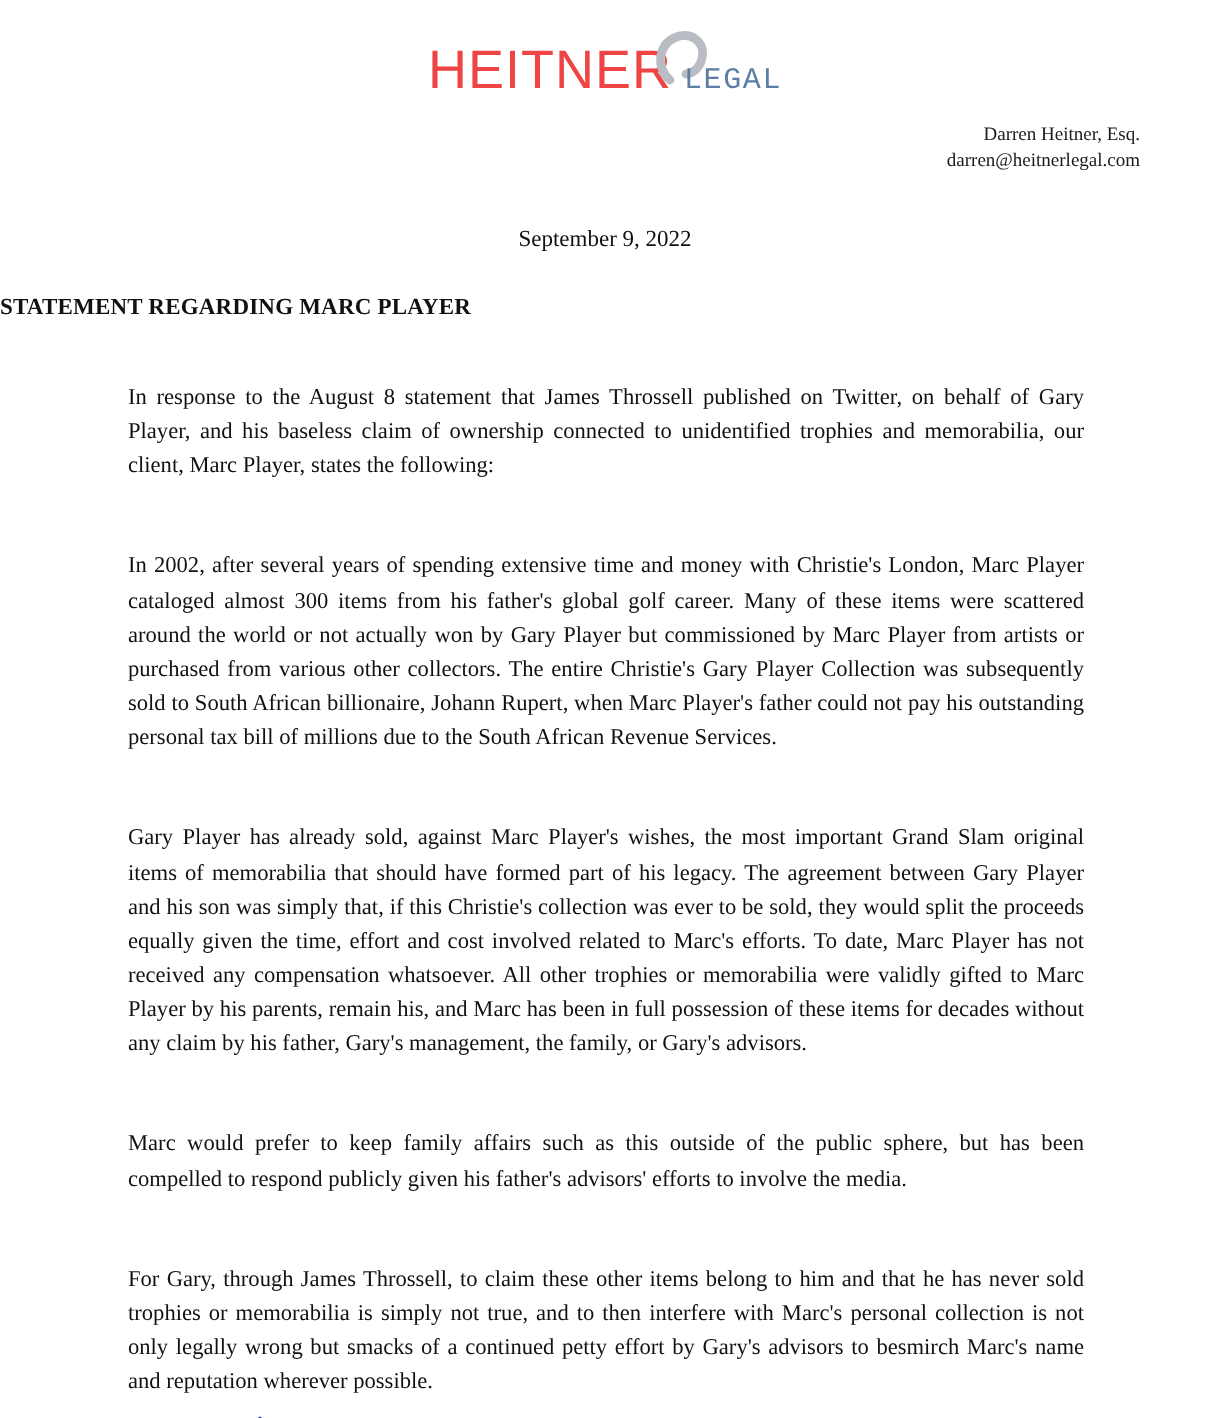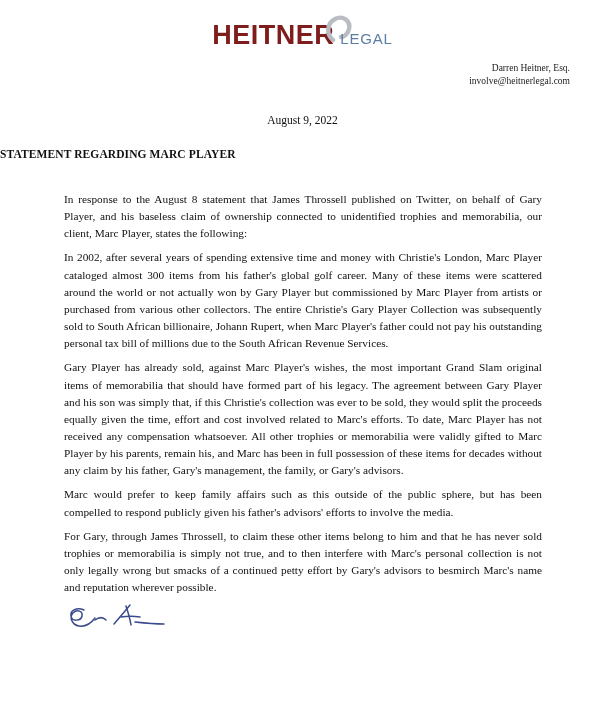--- a/index.html
+++ b/index.html
@@ -40,26 +40,26 @@
     left: 112px;
     top: -7px;
     width: 30px;
     height: 30px;
     pointer-events: none;
   }
   .logo-heitner {
     font-family: "Liberation Sans", "DejaVu Sans", sans-serif;
     font-size: 27px;
     letter-spacing: 0.5px;
-    color: #7f1d1d;
-    font-weight: 700;
+    color: #ef4444;
+    font-weight: 400;
     vertical-align: baseline;
   }
   .logo-legal {
-    font-family: Liberation Sans, sans-serif;
+    font-family: Liberation Mono, monospace;
     font-size: 15px;
     letter-spacing: 0.8px;
     color: #5c7ea4;
     font-weight: 400;
     margin-left: 6px;
     position: relative;
     z-index: 2;
     vertical-align: baseline;
     text-align: right;
   }
@@ -97,21 +97,21 @@
     width: 605px;
   }
   .para {
     text-align: justify;
     font-size: 11.3px;
     line-height: 1.52;
     margin: 0;
     hyphens: none;
   }
   .para.first { margin-top: 31px; }
-  .para.gap { margin-top: 7px; }
+  .para.gap { margin-top: 33px; }
 
   
   .sig-wrap {
     padding-left: 64px;
     margin-top: 4px;
     height: 44px;
   }
   .sig-svg { display: block; }
 </style>
 </head>
@@ -123,24 +123,24 @@
     <div class="logo">
       <svg class="logo-mark" viewBox="0 0 30 30" aria-hidden="true">
         <path d="M9 25 C2 19, 3 8, 11 4 C19 0, 27 6, 25 14 C24 19, 20 22, 17 22" fill="none" stroke="#b9bcc2" stroke-width="4.4" stroke-linecap="round"></path>
       </svg>
       <span class="logo-heitner">HEITNER</span><span class="logo-legal">LEGAL</span>
     </div>
   </div>
 
   <div class="contact">
     <div>Darren Heitner, Esq.</div>
-    <div>involve@heitnerlegal.com</div>
+    <div>darren@heitnerlegal.com</div>
   </div>
 
-  <div class="date">August 9, 2022</div>
+  <div class="date">September 9, 2022</div>
 
   <div class="doc-title">STATEMENT REGARDING MARC PLAYER</div>
 
   <div class="body-area">
     <p class="para first">In response to the August 8 statement that James Throssell published on Twitter, on behalf of Gary Player, and his baseless claim of ownership connected to unidentified trophies and memorabilia, our client, Marc Player, states the following:</p>
     <p class="para gap">In 2002, after several years of spending extensive time and money with Christie's London, Marc Player cataloged almost 300 items from his father's global golf career. Many of these items were scattered around the world or not actually won by Gary Player but commissioned by Marc Player from artists or purchased from various other collectors. The entire Christie's Gary Player Collection was subsequently sold to South African billionaire, Johann Rupert, when Marc Player's father could not pay his outstanding personal tax bill of millions due to the South African Revenue Services.</p>
     <p class="para gap">Gary Player has already sold, against Marc Player's wishes, the most important Grand Slam original items of memorabilia that should have formed part of his legacy. The agreement between Gary Player and his son was simply that, if this Christie's collection was ever to be sold, they would split the proceeds equally given the time, effort and cost involved related to Marc's efforts. To date, Marc Player has not received any compensation whatsoever. All other trophies or memorabilia were validly gifted to Marc Player by his parents, remain his, and Marc has been in full possession of these items for decades without any claim by his father, Gary's management, the family, or Gary's advisors.</p>
     <p class="para gap">Marc would prefer to keep family affairs such as this outside of the public sphere, but has been compelled to respond publicly given his father's advisors' efforts to involve the media.</p>
     <p class="para gap">For Gary, through James Throssell, to claim these other items belong to him and that he has never sold trophies or memorabilia is simply not true, and to then interfere with Marc's personal collection is not only legally wrong but smacks of a continued petty effort by Gary's advisors to besmirch Marc's name and reputation wherever possible.</p>
   </div>

